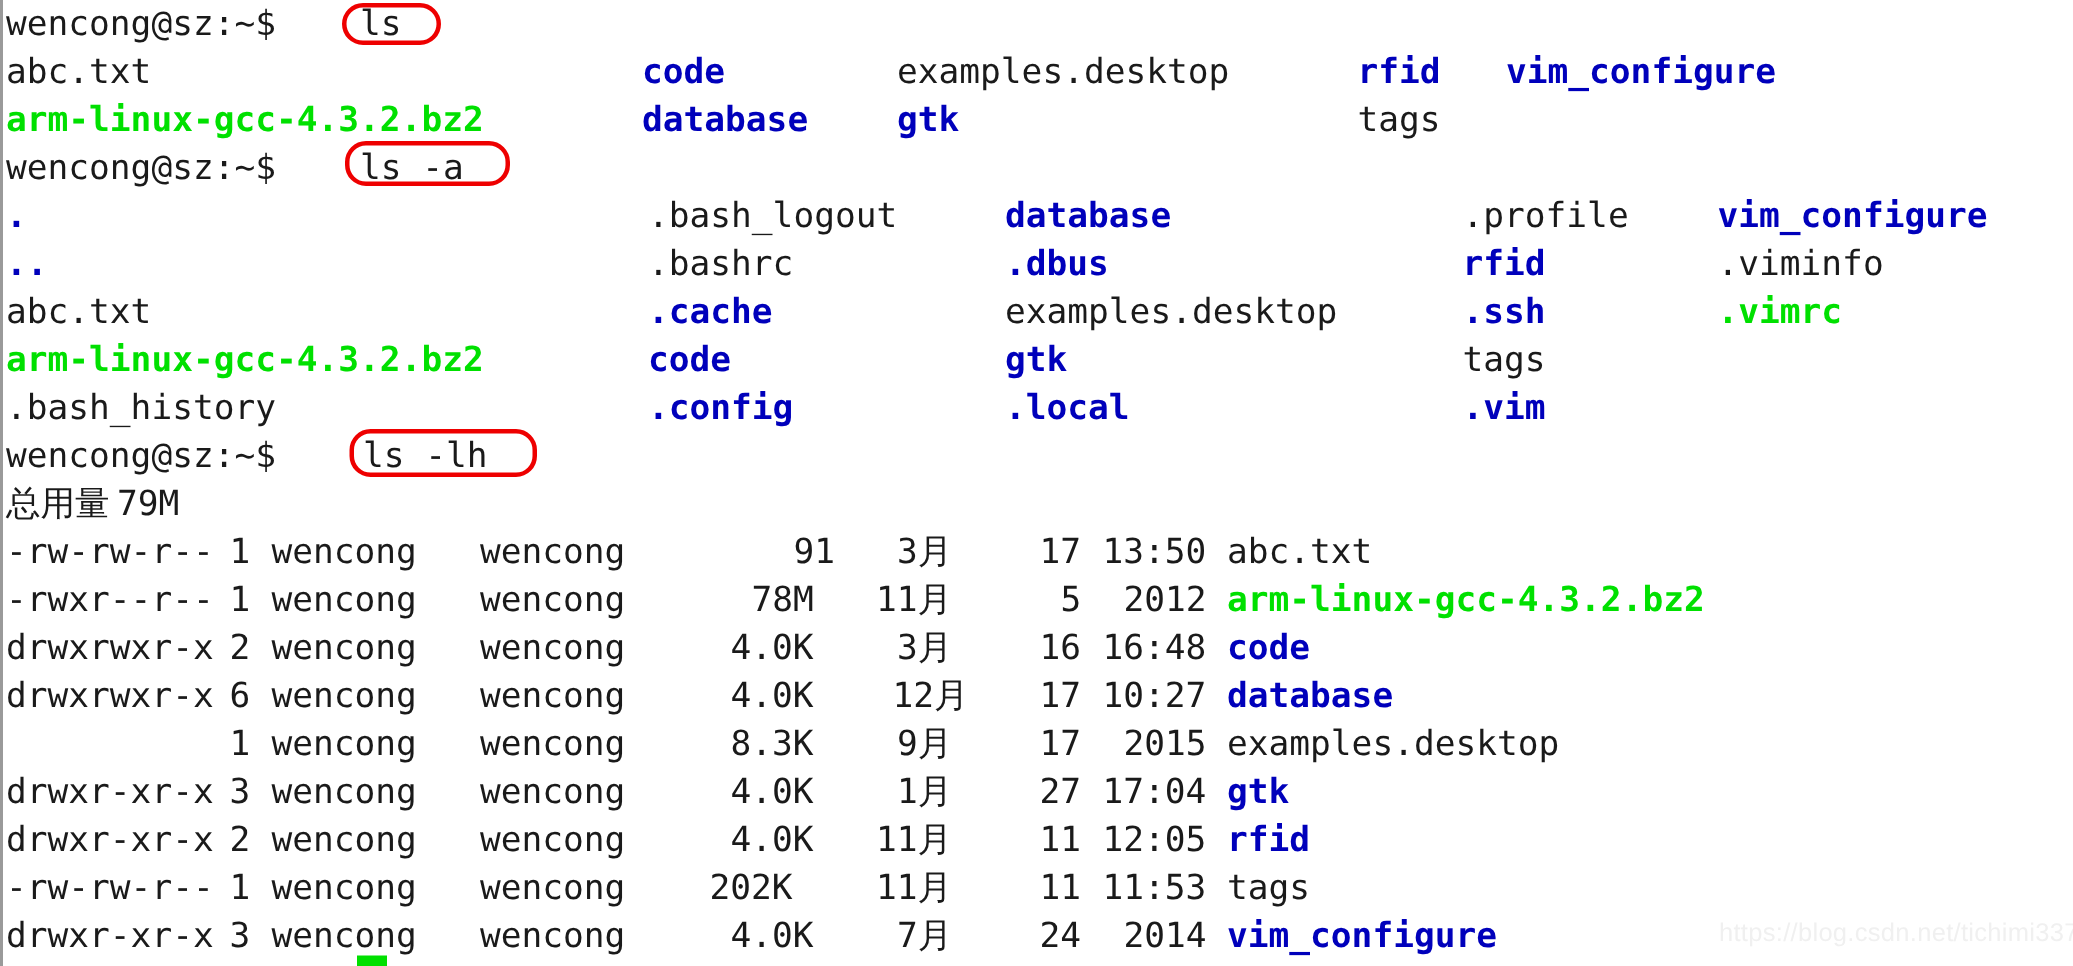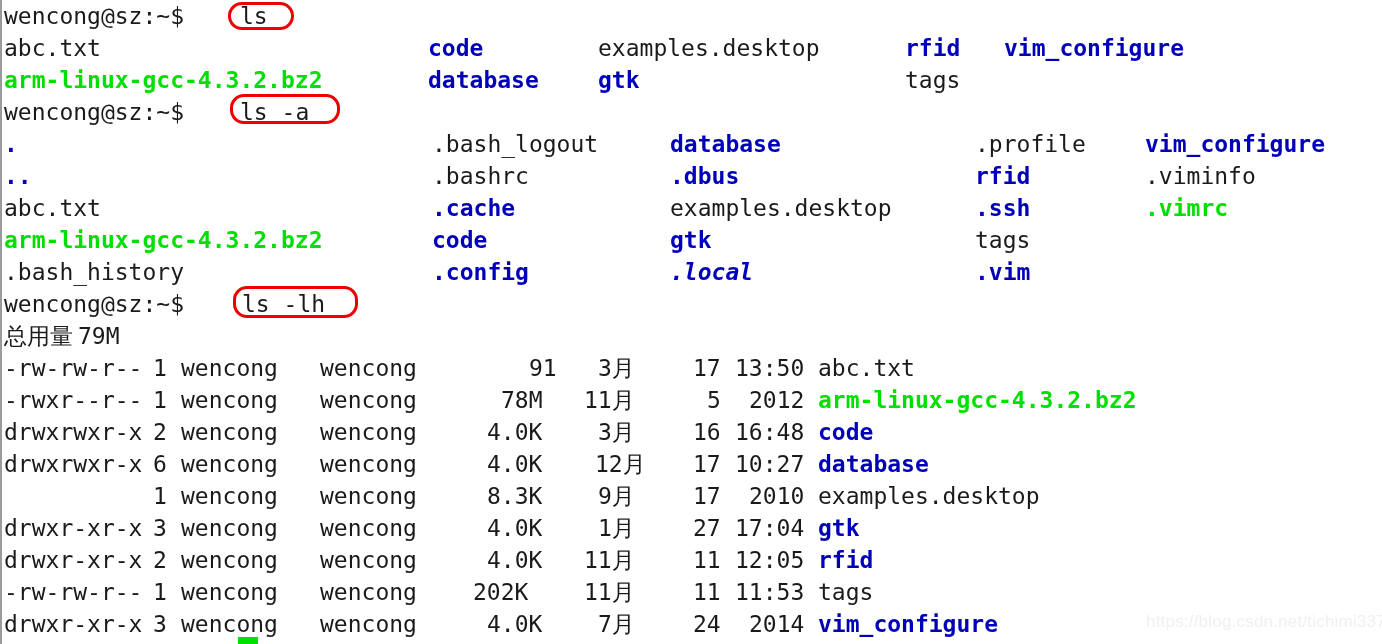--- a/index.html
+++ b/index.html
@@ -150,21 +150,21 @@
   <div class="term-line" style="top:224px;">
     <span class="cell c-archive" style="left:4px;">arm-linux-gcc-4.3.2.bz2</span>
     <span class="cell c-dir" style="left:432px;">code</span>
     <span class="cell c-dir" style="left:670px;">gtk</span>
     <span class="cell c-plain" style="left:975px;">tags</span>
   </div>
 
   <div class="term-line" style="top:256px;">
     <span class="cell c-plain" style="left:4px;">.bash_history</span>
     <span class="cell c-dir" style="left:432px;">.config</span>
-    <span class="cell c-dir" style="left:670px;font-style:italic;">.local</span>
+    <span class="cell c-dir" style="left:670px;">.local</span>
     <span class="cell c-dir" style="left:975px;">.vim</span>
     <span class="cell c-plain" style="left:1145px;"></span>
   </div>
 
   <div class="term-line" style="top:288px;">
     <span class="cell prompt" style="left:4px;">wencong@sz:~$ </span>
     <span class="cell cmd" style="left:242px;text-align:right;">ls -lh</span>
   </div>
   <div class="annot-box" style="left:233px; top:286px; width:125px; height:32px;"></div>
 
@@ -221,21 +221,21 @@
     <span class="cell c-dir" style="left:818px;">database</span>
   </div>
 
   <div class="term-line" style="top:480px;">
     <span class="cell c-plain" style="left:153px;">1</span>
     <span class="cell c-plain" style="left:181px;">wencong</span>
     <span class="cell c-plain" style="left:320px;">wencong</span>
     <span class="cell c-plain" style="left:487px;">8.3K</span>
     <span class="cell c-plain" style="left:598px;">9月</span>
     <span class="cell c-plain" style="left:693px;">17</span>
-    <span class="cell c-plain" style="left:749px;">2010</span>
+    <span class="cell c-plain" style="left:749px;">2015</span>
     <span class="cell c-plain" style="left:818px;">examples.desktop</span>
   </div>
 
   <div class="term-line" style="top:512px;">
     <span class="cell c-plain" style="left:4px;">drwxr-xr-x</span>
     <span class="cell c-plain" style="left:153px;">3</span>
     <span class="cell c-plain" style="left:181px;">wencong</span>
     <span class="cell c-plain" style="left:320px;">wencong</span>
     <span class="cell c-plain" style="left:487px;">4.0K</span>
     <span class="cell c-plain" style="left:598px;">1月</span>

